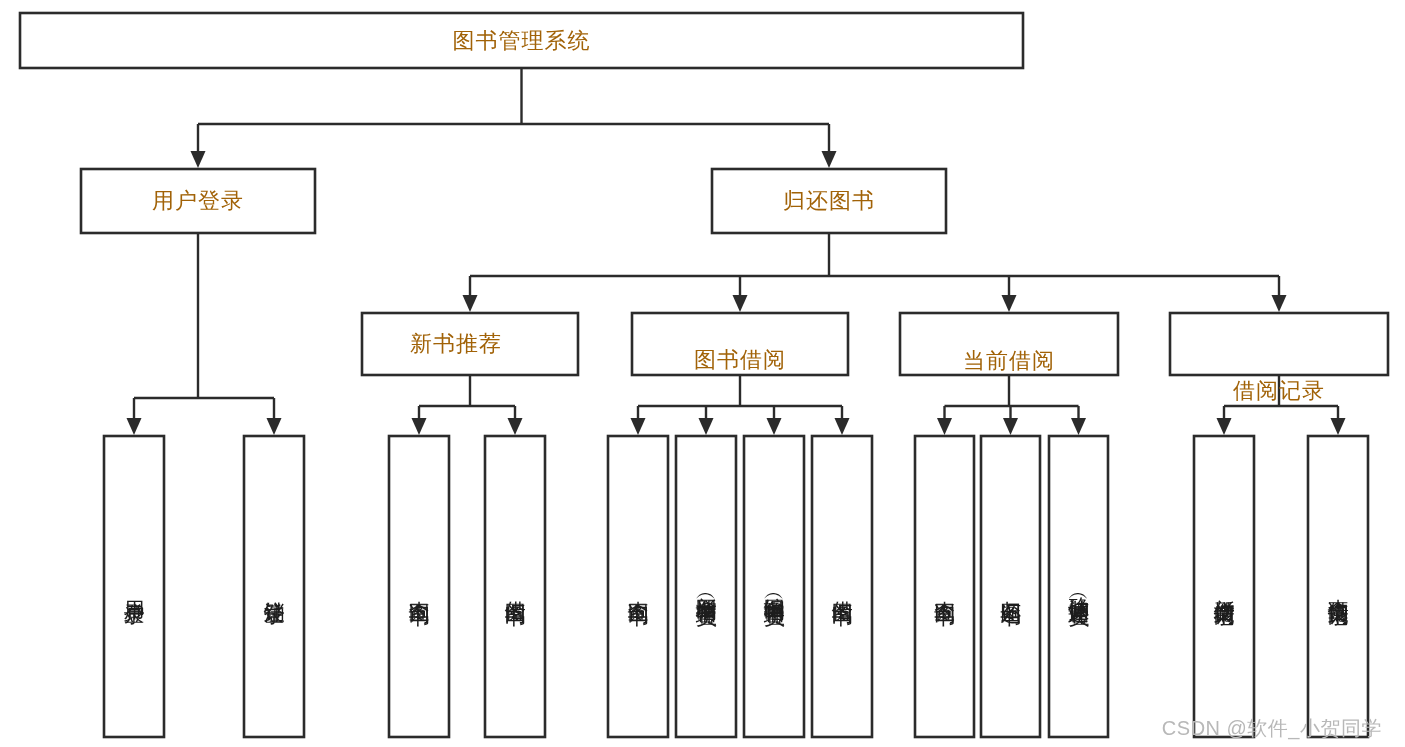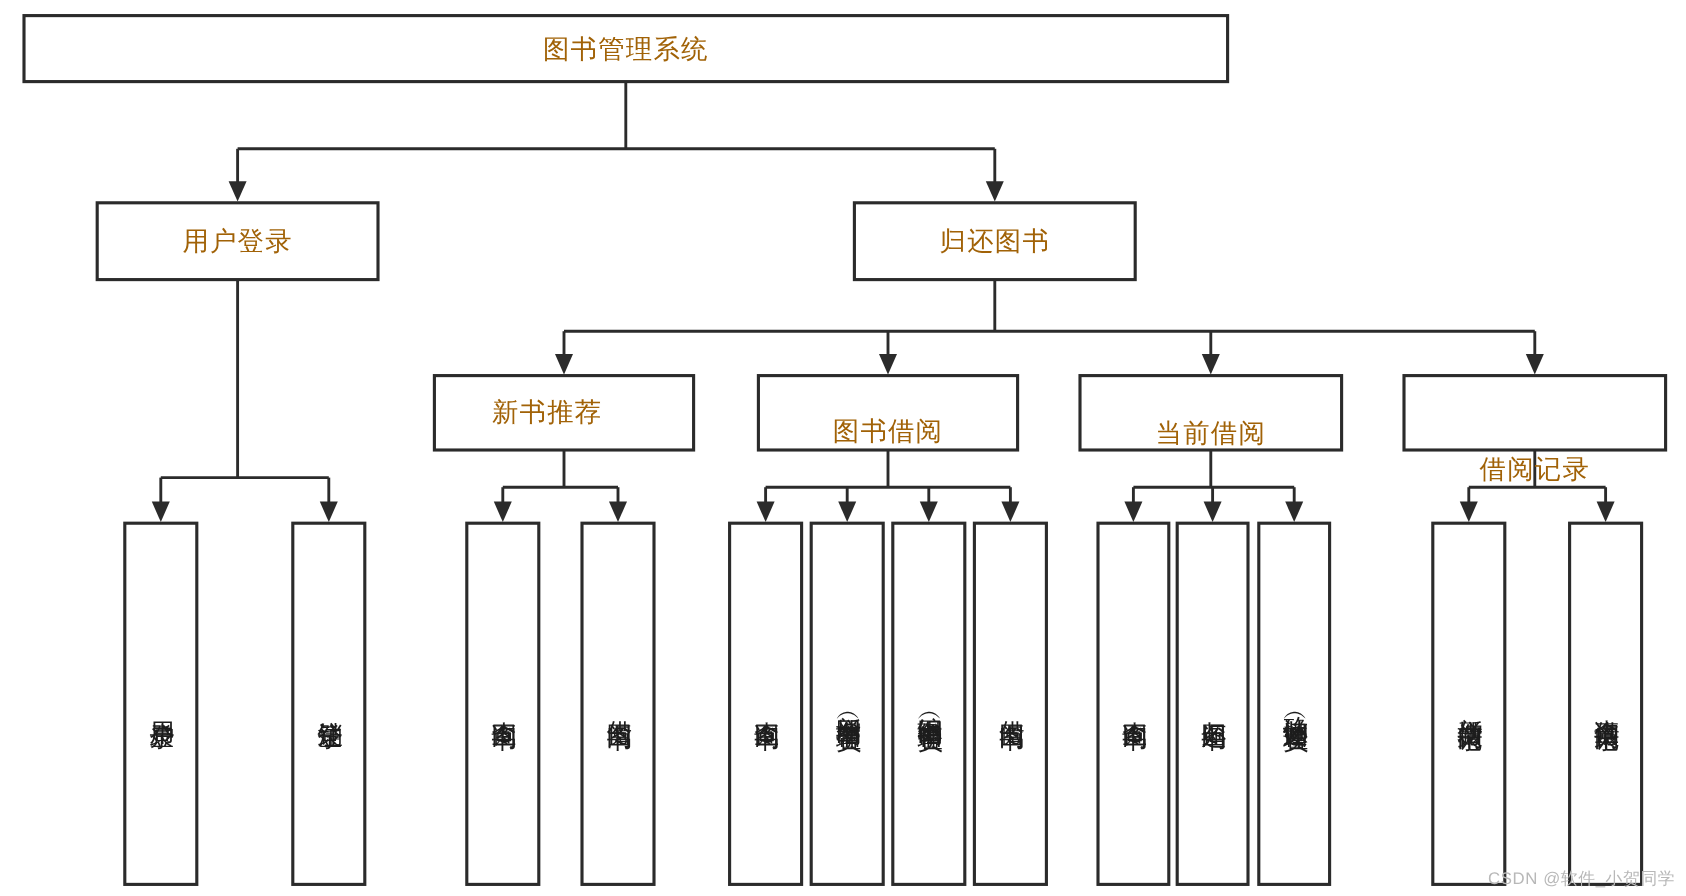--- a/index.html
+++ b/index.html
@@ -68,24 +68,24 @@
   }
   .hlabel-text {
     font-family: Liberation Mono, monospace;
     font-size: 22px;
     color: #a16207;
     letter-spacing: 1px;
     white-space: nowrap;
   }
   #watermark {
     position: absolute;
-    right: 9px;
+    right: 23px;
     bottom: 5px;
     font-family: "Liberation Sans", "DejaVu Sans", sans-serif;
-    font-size: 14px;
+    font-size: 20px;
     color: #b8b8b8;
     letter-spacing: 0.5px;
     white-space: nowrap;
   }
 </style>
 </head>
 <body>
 
 <div id="diagram-root">
 

